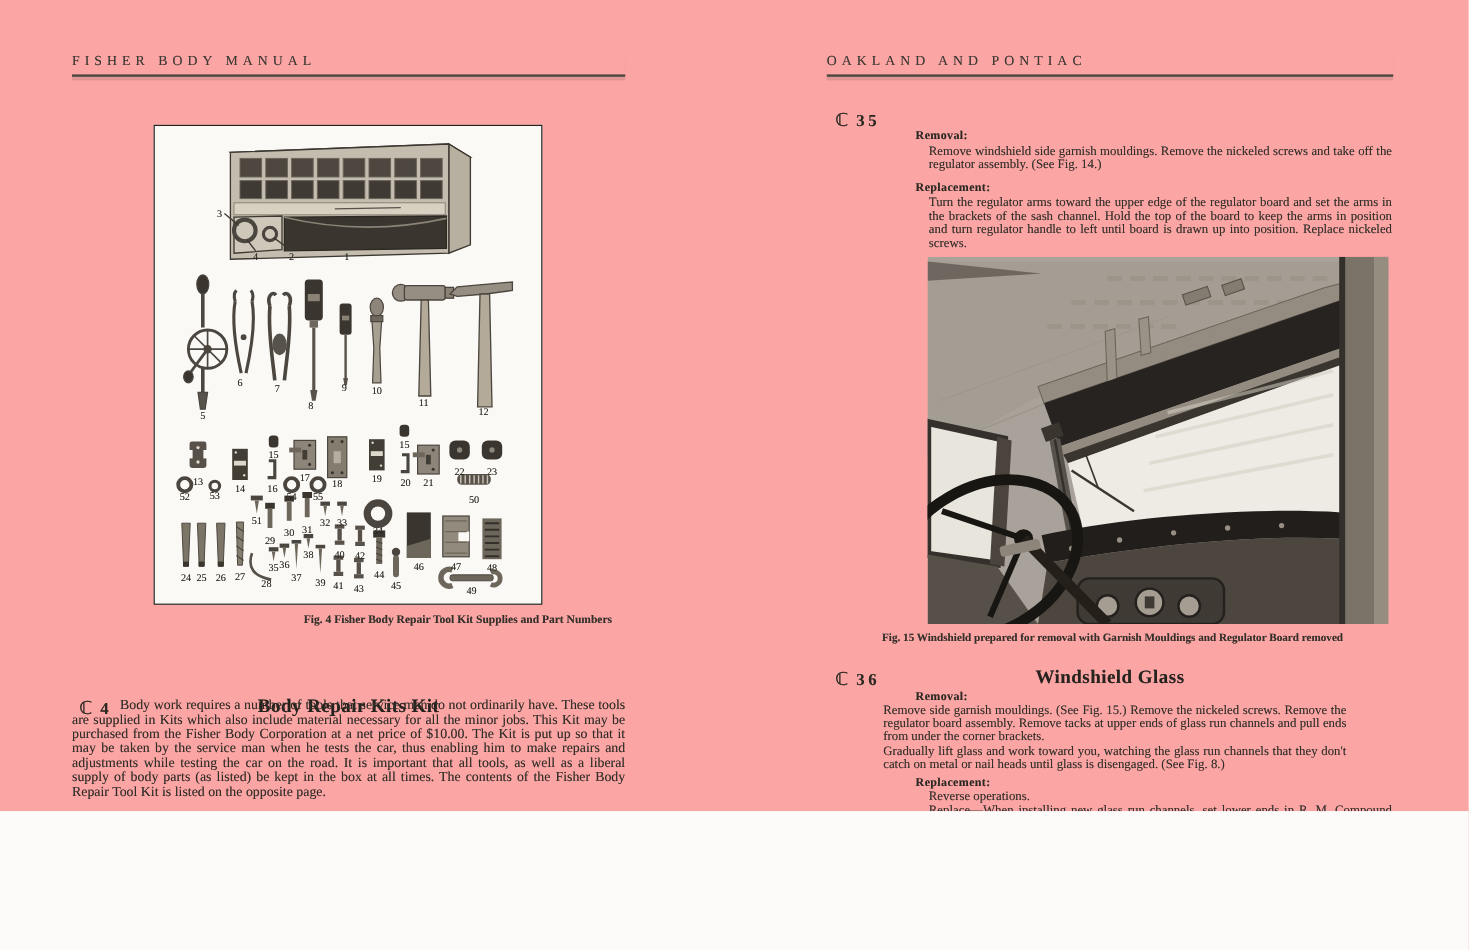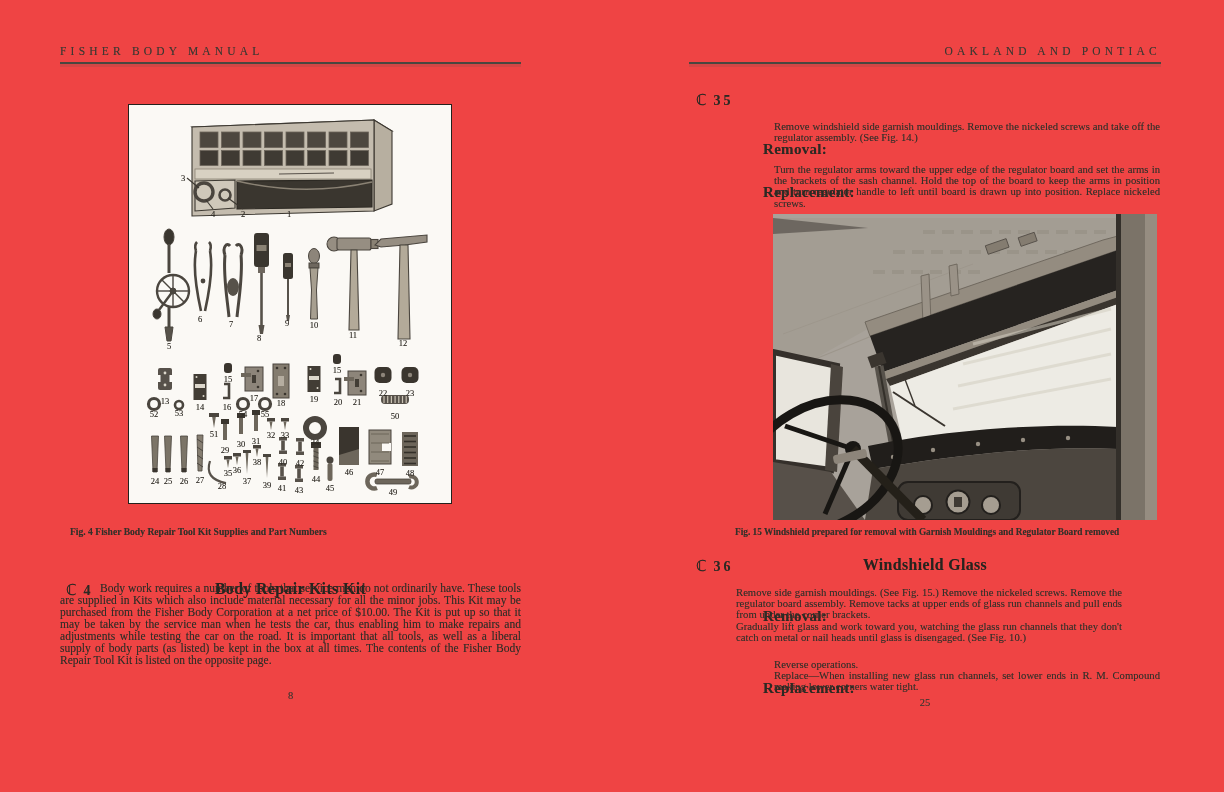--- a/index.html
+++ b/index.html
@@ -1,42 +1,42 @@
 <!DOCTYPE html>
 <html><head>
 <meta charset="utf-8">
 <style>
   html,body{margin:0;padding:0;background:#fcfbf9;}
-  .spread{position:relative;width:1224px;height:792px;background:#ef4444;overflow:hidden;
+  .spread{position:relative;width:1224px;height:676px;background:#fca5a5;overflow:hidden;
           font-family:"Liberation Serif",serif;color:#2f2c27;text-shadow:0 0 .35px rgba(55,50,44,.45);}
   .abs{position:absolute;}
 
   
   .run-head{font-size:11.5px;letter-spacing:4.2px;color:#3c3933;padding-bottom:5px;
             border-bottom:2px solid #4a463f;box-shadow:0 3px 0 rgba(90,85,78,.18);}
   .lp-run{left:60px;top:45px;width:461px;}
-  .rp-run{left:689px;top:45px;width:472px;text-align:right;}
+  .rp-run{left:689px;top:45px;width:472px;text-align:left;}
 
   
   .fig-frame{left:128px;top:104px;width:322px;height:398px;border:1.6px solid #24211c;background:#fbf9f5;}
   .caption{font-weight:bold;color:#34302a;white-space:nowrap;}
-  .lp-caption{left:70px;top:511px;width:440px;text-align:left;font-size:9.6px;margin-top:15px;}
+  .lp-caption{left:70px;top:511px;width:440px;text-align:right;font-size:9.6px;}
   .rp-caption{left:735px;top:527px;width:460px;text-align:left;font-size:9.3px;}
 
   
   .sec-row{height:20px;}
   .lp-sec{left:60px;top:556px;width:461px;margin-top:24px;}
   .rp-sec35{left:690px;top:90px;width:470px;}
   .rp-sec36{left:690px;top:556px;width:470px;}
   .sec-mark{position:absolute;left:6px;top:1px;font-weight:bold;font-size:14px;letter-spacing:3px;color:#2c2923;}
   .mark-glyph{font-family:"DejaVu Serif","DejaVu Sans",serif;font-size:15px;letter-spacing:0;}
   .sec-title{text-align:center;font-weight:bold;font-size:15.8px;letter-spacing:.4px;margin:0;color:#26231e;}
 
   
-  .sub-label{font-weight:bold;font-size:15px;letter-spacing:.3px;color:#2c2923;margin-top:33px;}
+  .sub-label{font-weight:bold;font-size:10px;letter-spacing:.3px;color:#2c2923;}
   .body-sm{font-size:10.7px;line-height:11.2px;text-align:justify;color:#33302a;}
   .s35-rem-label{left:763px;top:108px;}
   .s35-rem-text{left:774px;top:121px;width:386px;}
   .s35-rep-label{left:763px;top:151px;}
   .s35-rep-text{left:774px;top:164px;width:386px;}
   .s36-rem-label{left:763px;top:575px;}
   .s36-rem-text{left:736px;top:587px;width:386px;}
   .s36-rep-label{left:763px;top:647px;}
   .s36-rep-text{left:774px;top:659px;width:386px;}
 
@@ -496,21 +496,21 @@
     <div class="abs sec-row rp-sec36">
       <span class="sec-mark">
         <span class="mark-glyph">ℂ</span>
         <span>36</span>
       </span>
       <h2 class="sec-title">Windshield Glass</h2>
     </div>
     <div class="abs sub-label s36-rem-label">Removal:</div>
     <div class="abs body-sm s36-rem-text">
       <div>Remove side garnish mouldings.  (See Fig. 15.)  Remove the nickeled screws. Remove the regulator board assembly.  Remove tacks at upper ends of glass run channels and pull ends from under the corner brackets.</div>
-      <div>Gradually lift glass and work toward you, watching the glass run channels that they don't catch on metal or nail heads until glass is disengaged. (See Fig. 10.)</div>
+      <div>Gradually lift glass and work toward you, watching the glass run channels that they don't catch on metal or nail heads until glass is disengaged. (See Fig. 8.)</div>
     </div>
     <div class="abs sub-label s36-rep-label">Replacement:</div>
     <div class="abs body-sm s36-rep-text">
       <div>Reverse operations.</div>
       <div>Replace—When installing new glass run channels, set lower ends in R. M. Compound making lower corners water tight.</div>
     </div>
 
     <div class="abs pagenum rp-num">25</div>
   </section>
 </div>

